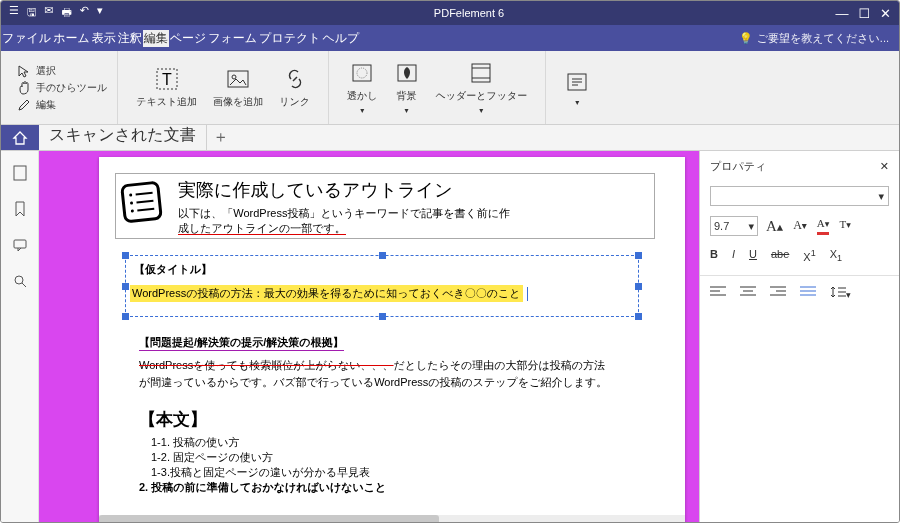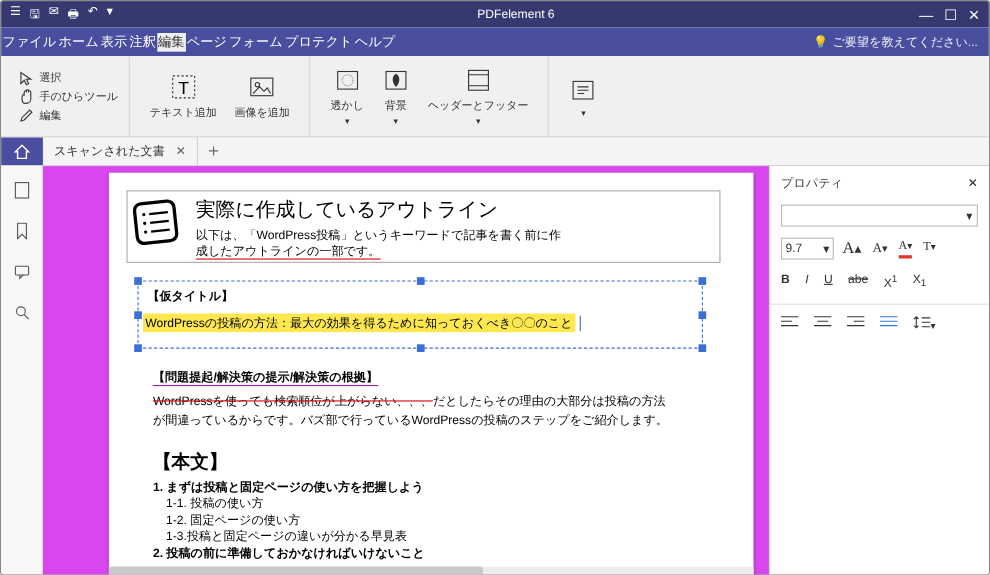--- a/index.html
+++ b/index.html
@@ -23,21 +23,21 @@
 .rstack { display: flex; flex-direction: column; gap: 3px; font-size: 10px; color: #333; }
 .rstack .row { display: flex; align-items: center; gap: 5px; cursor: pointer; }
 .rbtn { display: flex; flex-direction: column; align-items: center; justify-content: center; gap: 3px; padding: 2px 8px; cursor: pointer; font-size: 10px; color: #333; }
 .rbtn svg, .rstack svg { display: block; }
 .radio { display: flex; align-items: center; gap: 5px; font-size: 10px; color: #333; cursor: pointer; }
 .radio .dot { width: 10px; height: 10px; border: 1px solid #888; border-radius: 50%; display: inline-flex; align-items: center; justify-content: center; }
 .radio .dot.on::after { content: ""; width: 5px; height: 5px; background: #444; border-radius: 50%; }
 
 .tabstrip { height: 26px; background: #F4F4F4; border-bottom: 1px solid #D0D0D0; display: flex; align-items: stretch; }
 .hometab { width: 38px; background: #494F9E; color: #fff; display: flex; align-items: center; justify-content: center; }
-.doctab { display: flex; align-items: center; padding: 0 10px; gap: 10px; font-size: 11px; color: #333; border-right: 1px solid #D0D0D0; }
+.doctab { display: flex; align-items: center; padding: 0 10px; gap: 10px; font-size: 16px; color: #333; border-right: 1px solid #D0D0D0; flex-direction: column; }
 .doctab .x { cursor: pointer; color: #666; }
 .addtab { width: 28px; display: flex; align-items: center; justify-content: center; color: #666; cursor: pointer; }
 
 .workarea { display: flex; height: calc(523px - 24px - 26px - 70px - 26px - 1px); }
 .sidebar { width: 38px; background: #F7F7F7; border-right: 1px solid #E0E0E0; display: flex; flex-direction: column; align-items: center; gap: 16px; padding-top: 14px; color: #555; }
 .sidebar > * { cursor: pointer; }
 
 .canvas { flex: 1; background: #d946ef; overflow: hidden; position: relative; }
 .page { background: #fff; margin: 6px 14px 0 60px; box-shadow: 0 1px 3px rgba(0,0,0,.3); padding: 16px 30px 10px 16px; min-height: 420px; position: relative; font-size: 12px; color: #000; }
 .hdr { display: flex; gap: 12px; border: 1px solid #aaa; padding: 4px 8px 2px 2px; margin-bottom: 16px; }
@@ -154,20 +154,26 @@
         </svg>
       <span>テキスト追加</span>
     </div>
     <div class="rbtn">
       <svg width="26" height="26">
           <rect x="3" y="5" width="20" height="16" fill="none" stroke="#333"></rect>
           <circle cx="9" cy="11" r="2" fill="none" stroke="#333"></circle>
           <path d="M5 19 L11 13 L15 17 L18 14 L21 19" fill="none" stroke="#333"></path>
         </svg>
       <span>画像を追加</span>
+    </div>
+    <div class="rbtn">
+      <svg width="26" height="26">
+          <path d="M9 13 C7 11 7 8 9 6 C11 4 14 4 16 6 M17 13 C19 15 19 18 17 20 C15 22 12 22 10 20 M11 15 L15 11" fill="none" stroke="#333" stroke-width="1.5"></path>
+        </svg>
+      <span>リンク</span>
     </div>
   </div>
   <div class="rgroup">
     <div class="rbtn">
       <svg width="26" height="26">
           <rect x="4" y="5" width="18" height="16" fill="none" stroke="#333"></rect>
           <circle cx="13" cy="13" r="5" fill="none" stroke="#888" stroke-dasharray="1 1"></circle>
         </svg>
       <span>透かし</span>
         <span style="font-size:8px;">▾</span>
@@ -268,21 +274,20 @@
       <div class="box2">
         <div class="lbl">【問題提起/解決策の提示/解決策の根拠】</div>
         <div class="p">
           <span class="strike">WordPressを使っても検索順位が上がらない、、、</span><span>だとしたらその理由の大部分は投稿の方法</span><br>
           <span>が間違っているからです。バズ部で行っているWordPressの投稿のステップをご紹介します。</span>
         </div>
       </div>
 
       <div class="box3">
         <div class="lbl">【本文】</div>
-        <div class="ln bold">1. まずは投稿と固定ページの使い方を把握しよう</div>
         <div class="ln" style="padding-left:12px">1-1. 投稿の使い方</div>
         <div class="ln" style="padding-left:12px">1-2. 固定ページの使い方</div>
         <div class="ln" style="padding-left:12px">1-3.投稿と固定ページの違いが分かる早見表</div>
         <div class="ln bold">2. 投稿の前に準備しておかなければいけないこと</div>
       </div>
     </div>
     <div class="scroll-h">
         <div class="thumb"></div>
       </div>
   </div>

